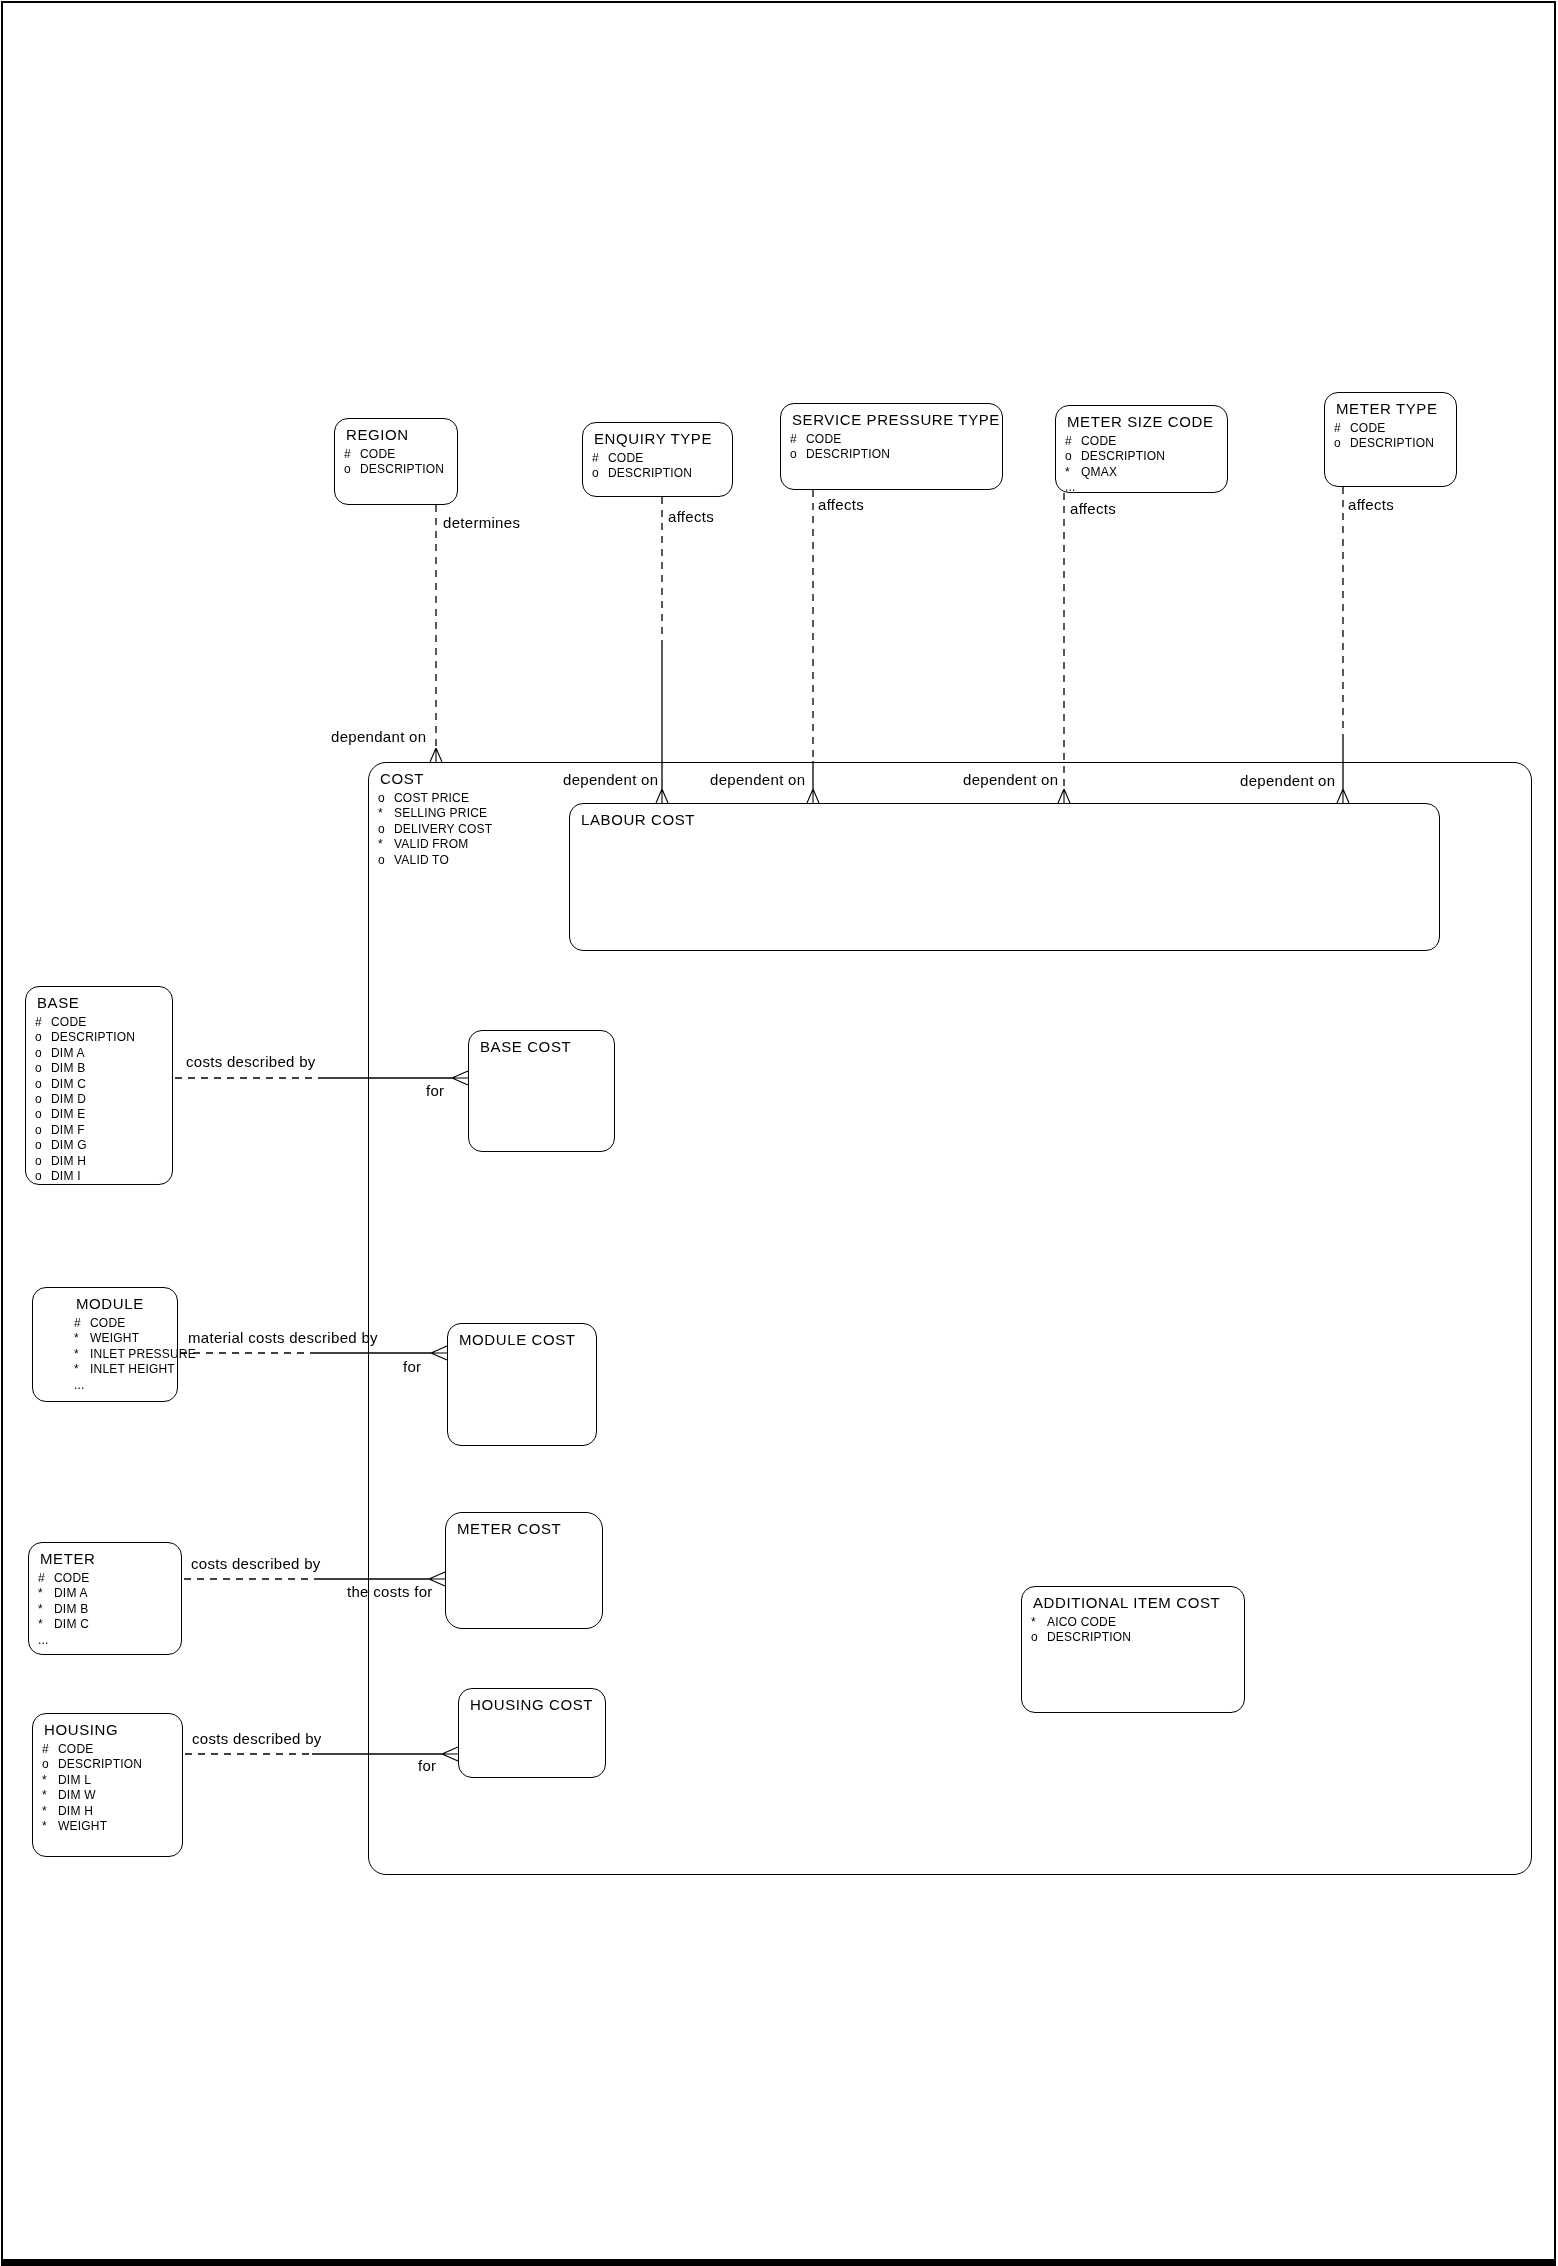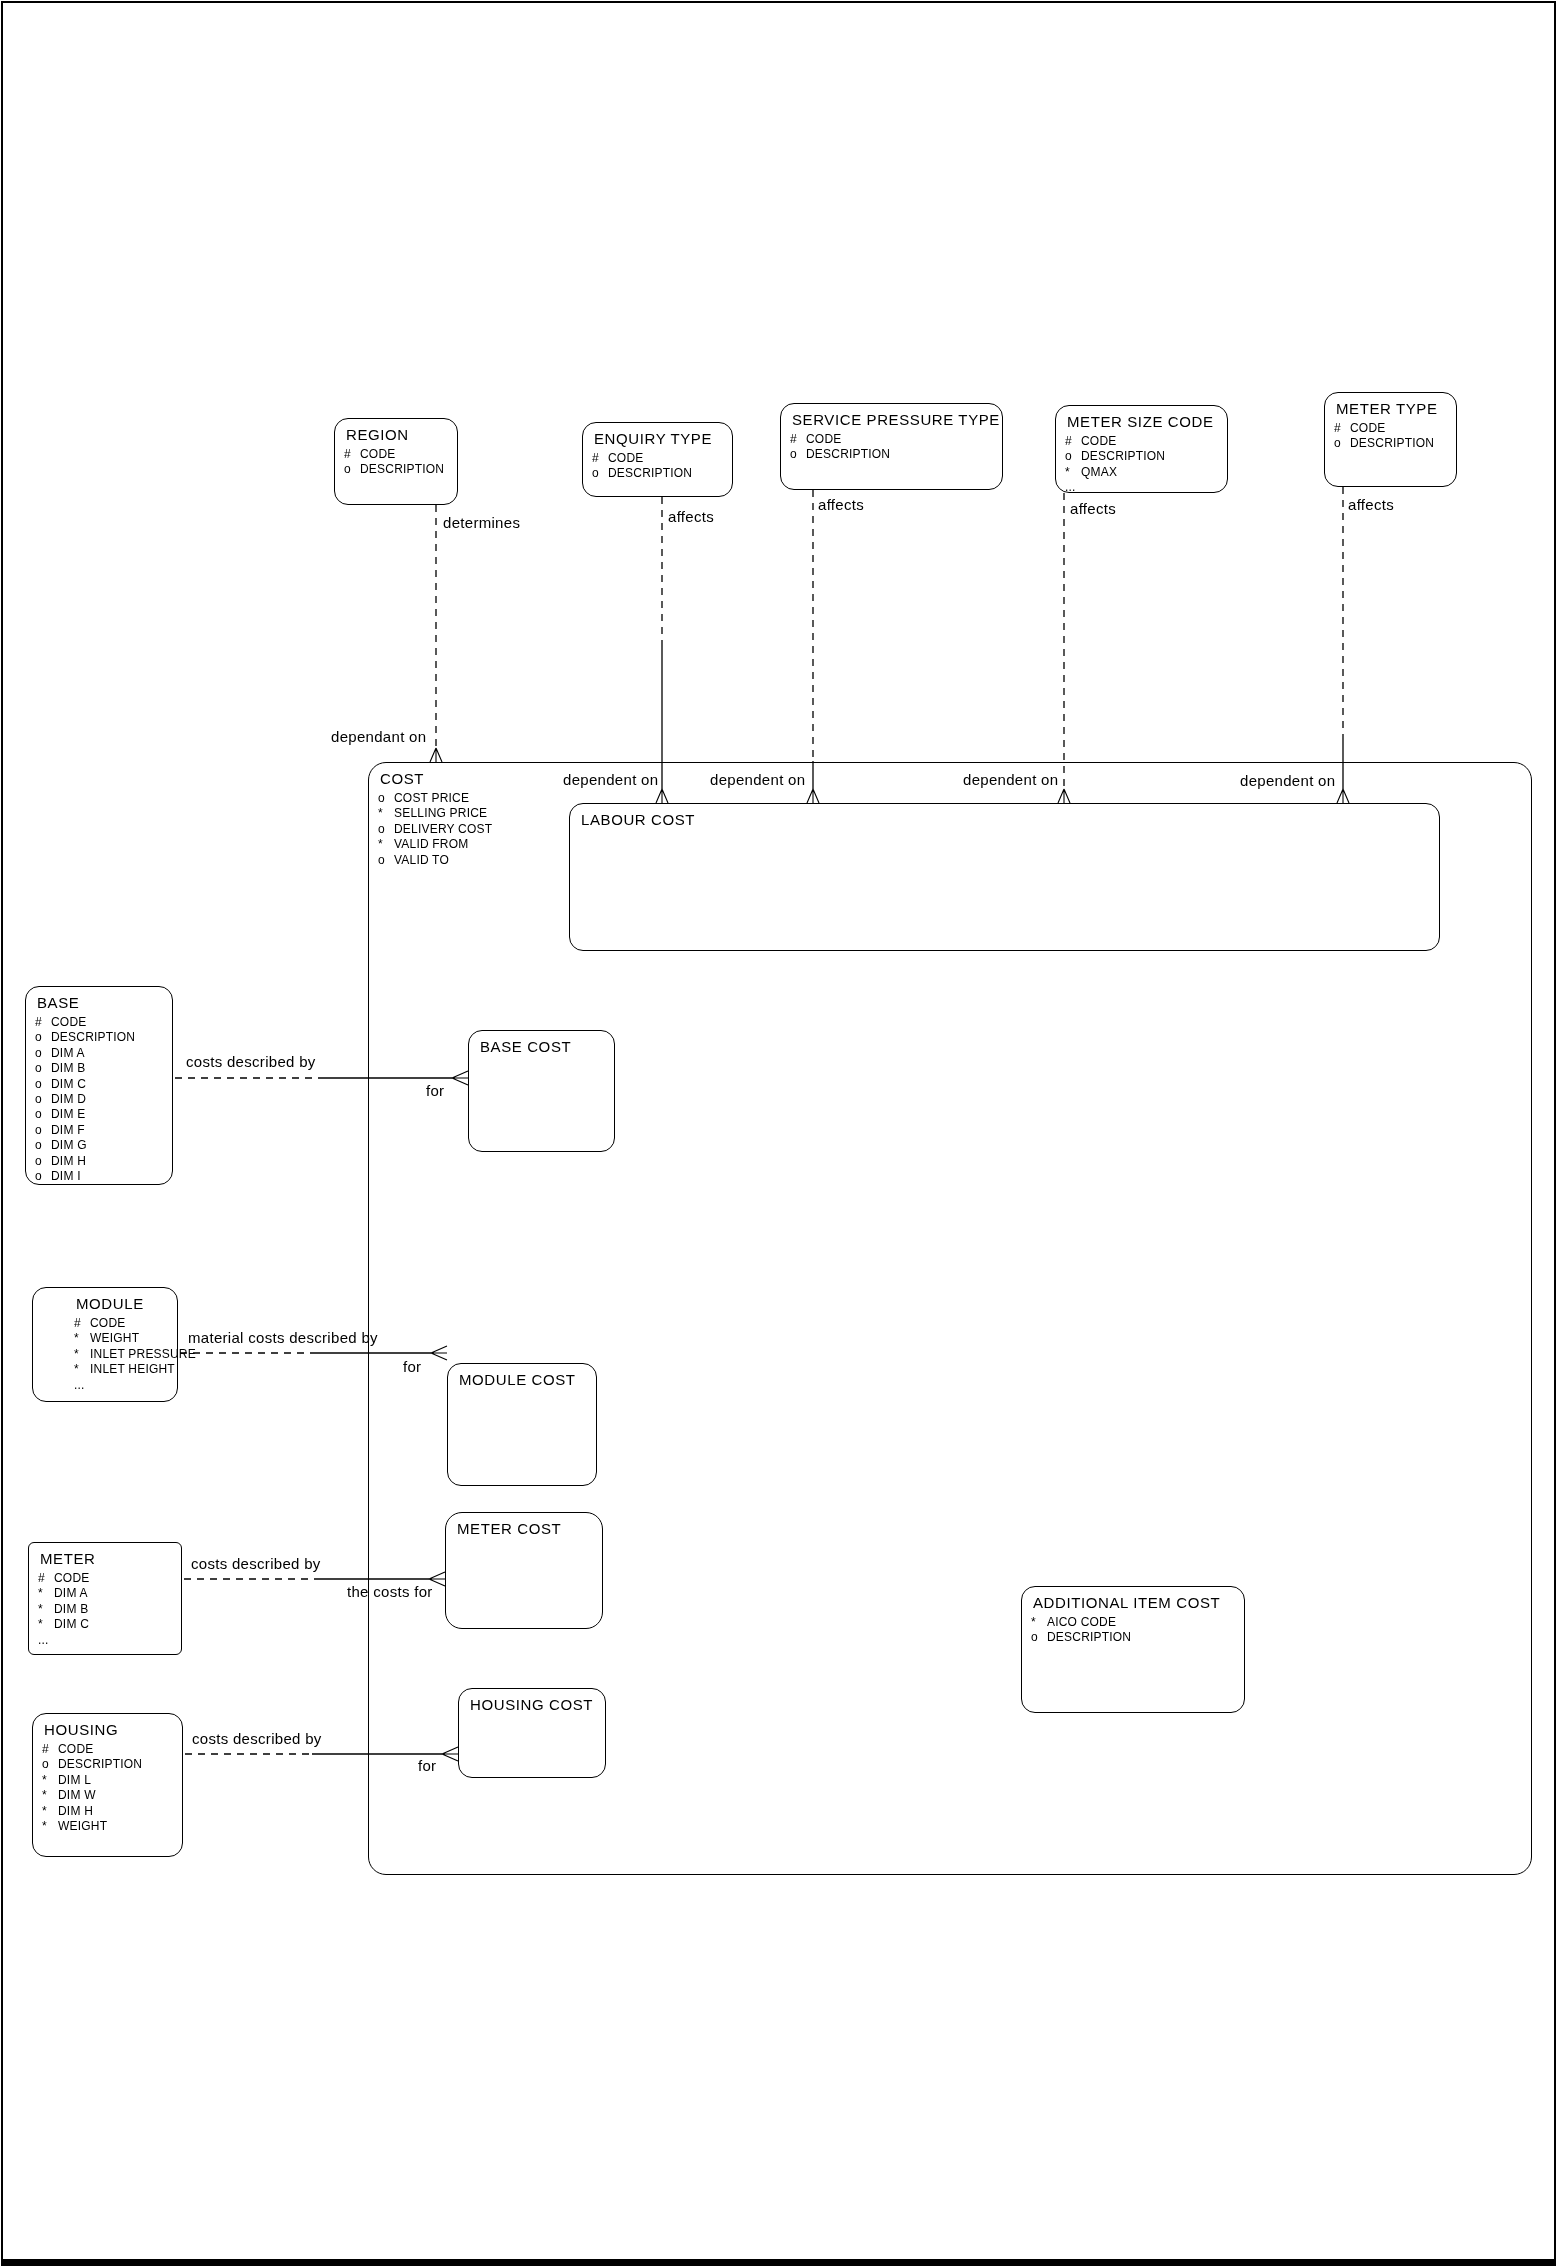--- a/index.html
+++ b/index.html
@@ -195,24 +195,24 @@
           <div class="attr">
             <span class="pfx">*</span>
             <span class="nm">INLET HEIGHT</span>
           </div>
           <div class="attr">
             <span class="pfx">...</span>
             <span class="nm"></span>
           </div>
         </div>
       </div>
-      <div class="entity" style="left: 447px; top: 1323px; width: 150px; height: 123px; margin-top: 40px;">
+      <div class="entity" style="left: 447px; top: 1323px; width: 150px; height: 123px;">
         <div class="etitle">MODULE COST</div>
       </div>
-      <div class="entity" style="left: 28px; top: 1542px; width: 154px; height: 113px; border-radius: 6px;">
+      <div class="entity" style="left: 28px; top: 1542px; width: 154px; height: 113px;">
         <div class="etitle">METER</div>
         <div class="attrs">
           <div class="attr">
             <span class="pfx">#</span>
             <span class="nm">CODE</span>
           </div>
           <div class="attr">
             <span class="pfx">*</span>
             <span class="nm">DIM A</span>
           </div>

